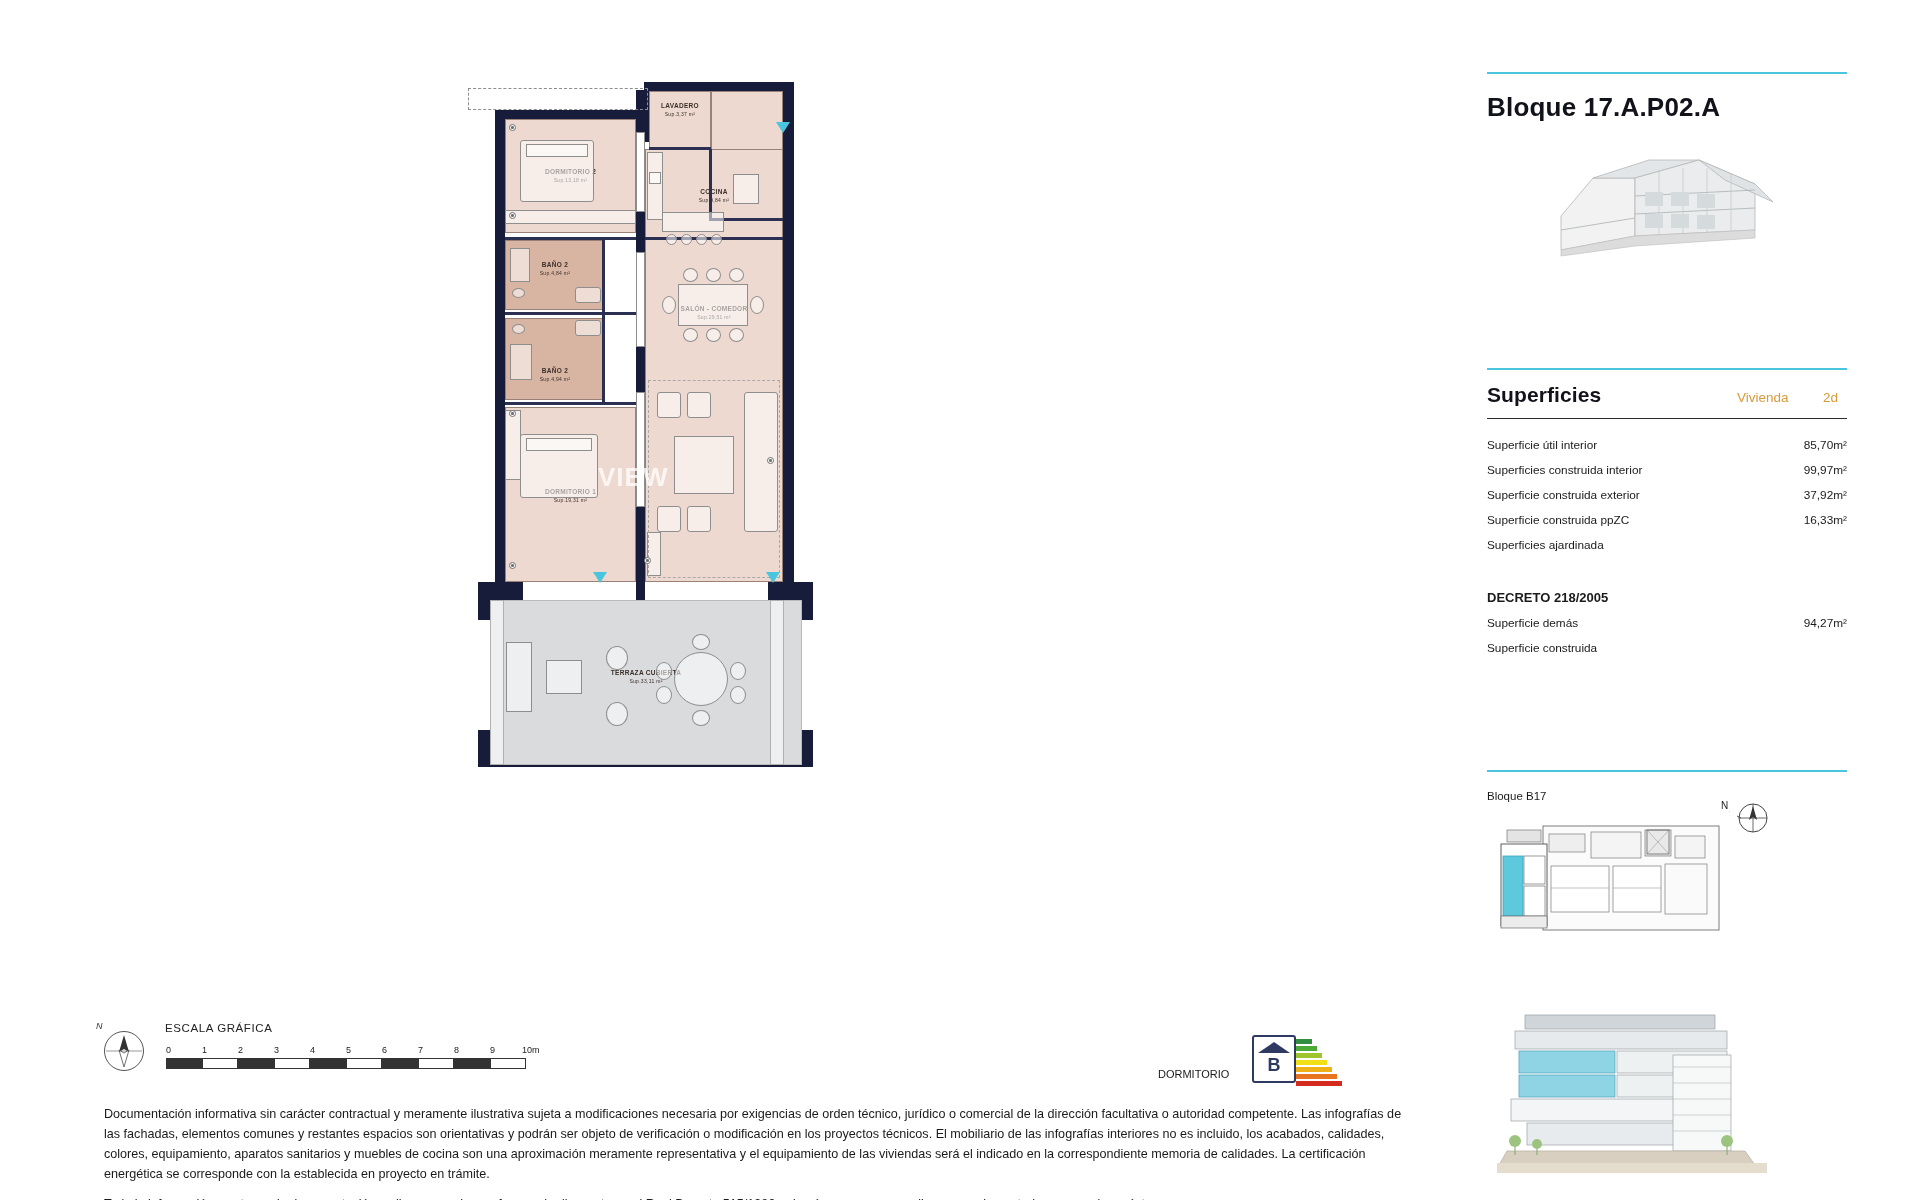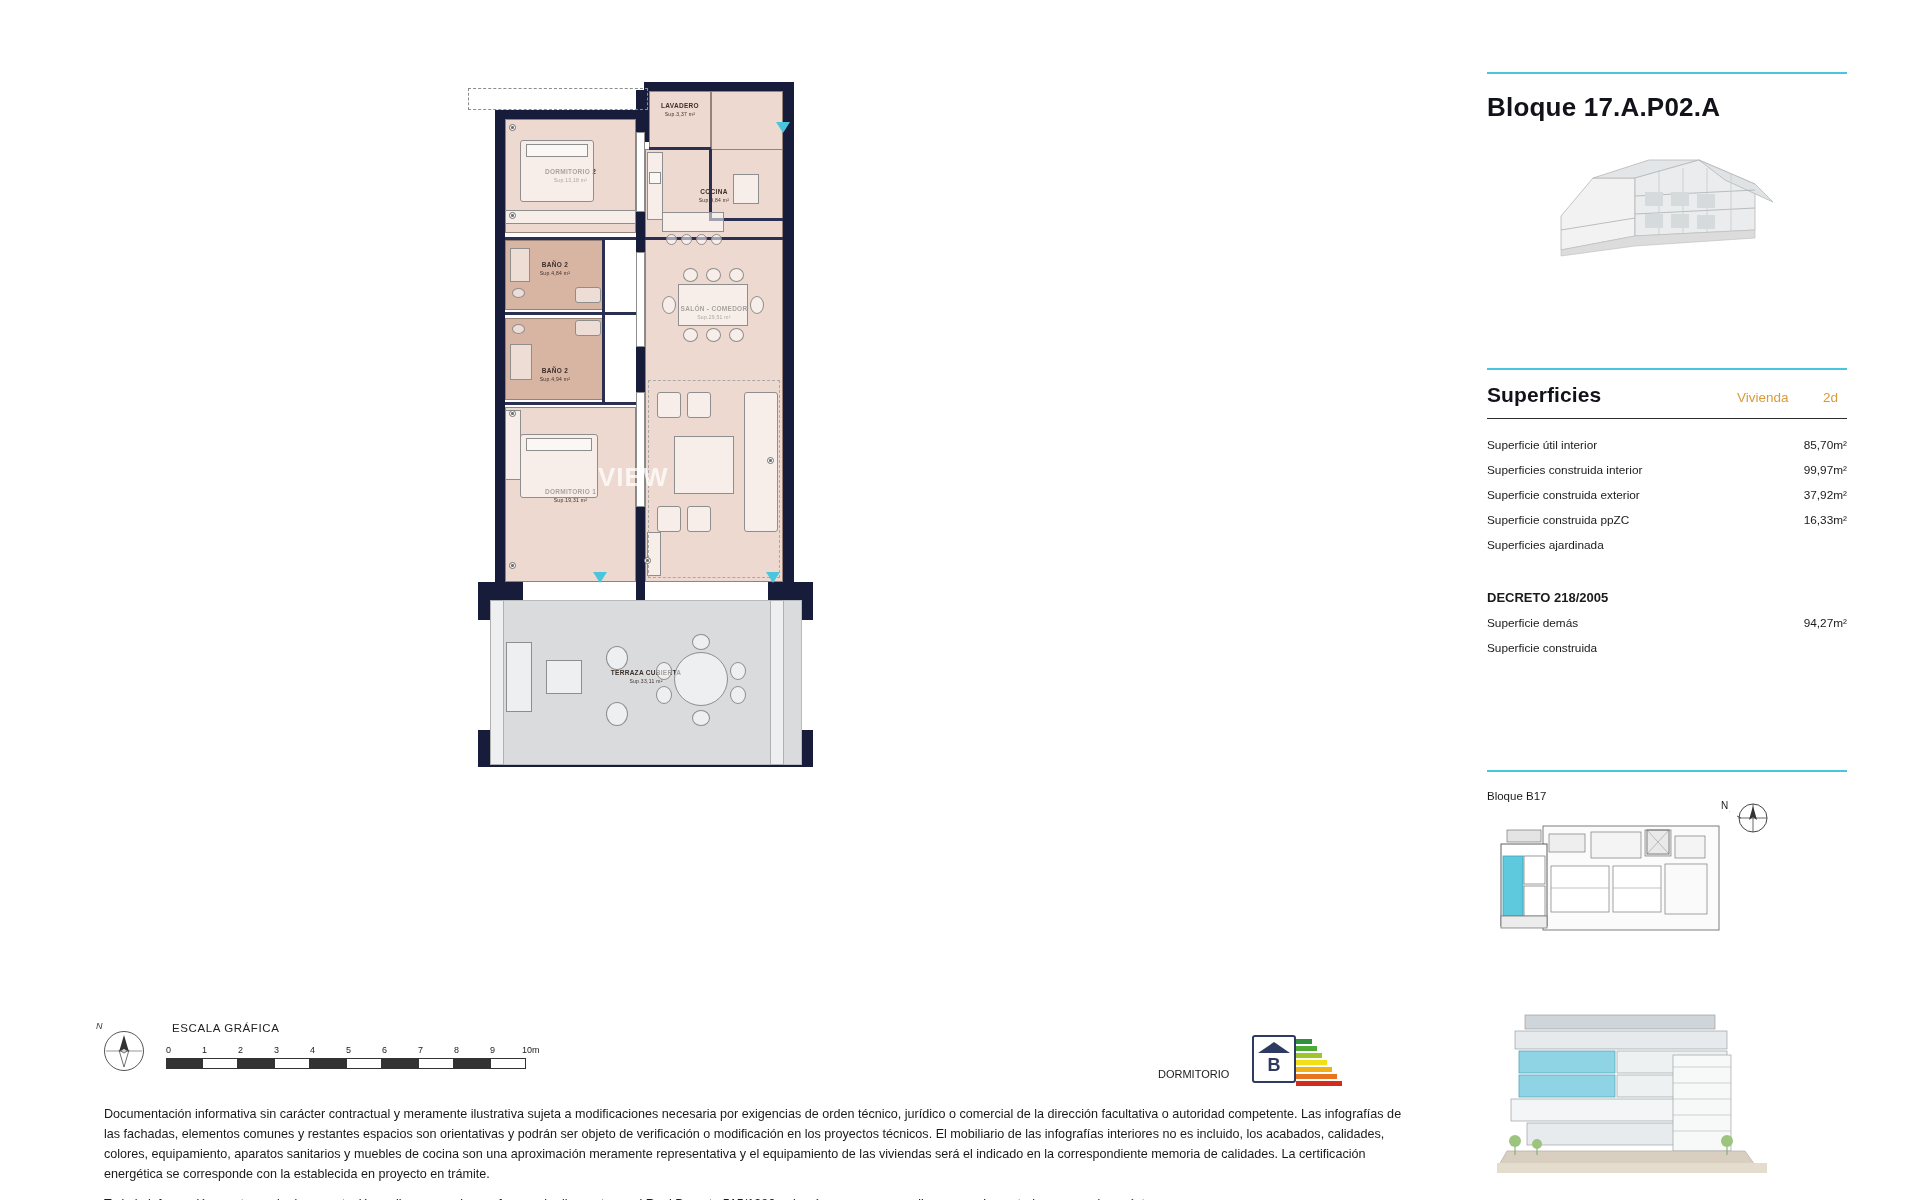--- a/index.html
+++ b/index.html
@@ -105,21 +105,21 @@
   }
   .compass-circle {
     position: absolute; inset: 6px;
     border: 1px solid #555; border-radius: 50%;
   }
   .compass-n {
     position: absolute; left: -2px; top: -4px;
     font-size: 9px; font-style: italic; color: #333;
   }
   .scale-title {
-    position: absolute; left: 172px; top: 1022px;
+    position: absolute; left: 165px; top: 1022px;
     font-size: 11.5px; letter-spacing: .6px; color: #222;
   }
   .scale-ticks {
     position: absolute; left: 166px; top: 1045px;
     font-size: 9px; color: #222;
     width: 420px;
   }
   .scale-ticks span { position: absolute; top: 0; }
   .scale-graphic {
     position: absolute; left: 166px; top: 1058px;

